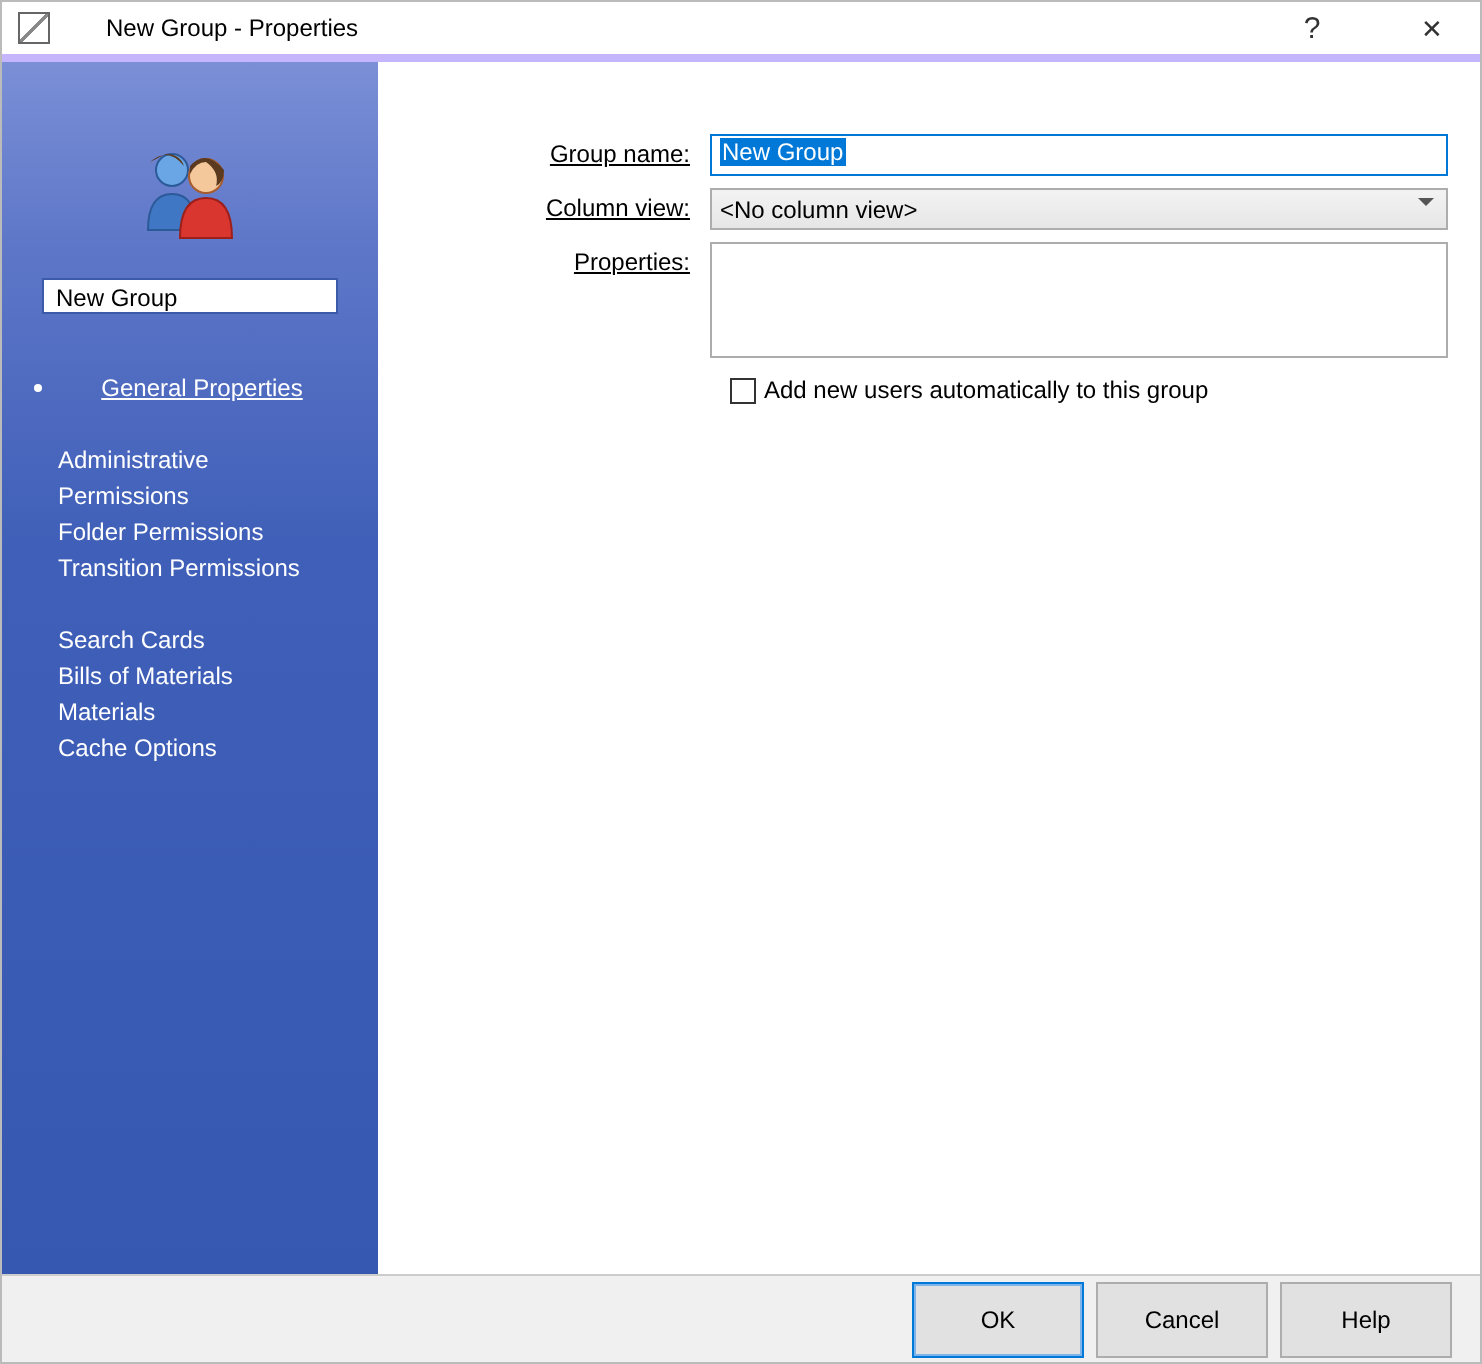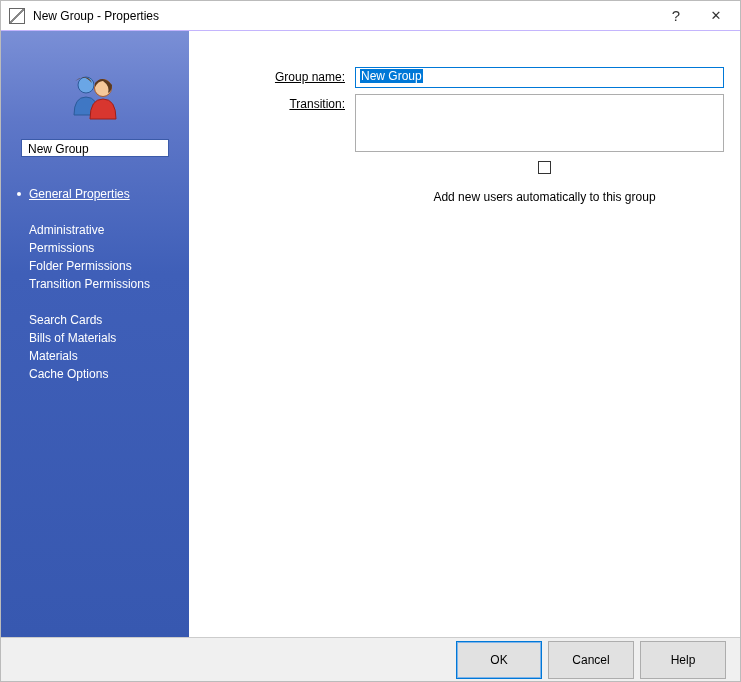--- a/index.html
+++ b/index.html
@@ -9,24 +9,25 @@
     font-size: 12px;
     background: #fff;
     width: 741px;
     height: 682px;
     overflow: hidden;
     border: 1px solid #bbb;
   }
   .titlebar {
     height: 30px;
     background: #fff;
-    border-bottom: 1px solid #c4b5fd;
+    border-bottom: 4px solid #c4b5fd;
     display: flex;
     align-items: center;
     padding: 0 4px 0 8px;
+    gap: 20px;
   }
   .app-icon {
     width: 16px; height: 16px;
     border: 1px solid #666;
     margin-right: 8px;
     background: linear-gradient(135deg,#fff 45%,#888 45%,#888 55%,#fff 55%);
   }
   .titlebar-title { flex: 1; color: #000; font-size: 12px; }
   .title-btn {
     width: 40px; height: 28px;
@@ -65,21 +66,21 @@
   .nav-section { margin-bottom: 18px; }
   .nav-item {
     display: block;
     color: #fff;
     font-size: 12px;
     line-height: 18px;
     cursor: pointer;
     padding-left: 12px;
     position: relative;
   }
-  .nav-item.selected { text-decoration: underline; }
+  .nav-item.selected { text-decoration: underline; text-align: center; }
   .nav-item.selected::before {
     content: "";
     position: absolute;
     left: 0px; top: 7px;
     width: 4px; height: 4px;
     background: #fff;
     border-radius: 50%;
   }
 
   
@@ -141,22 +142,21 @@
     background: #fff;
     resize: none;
     font: inherit;
     padding: 2px 4px;
   }
   .checkbox-row {
     display: flex;
     align-items: center;
     margin-left: 160px;
     margin-top: 4px;
-    gap: 16px;
-    flex-direction: column;
+    gap: 4px;
   }
   .checkbox {
     width: 13px; height: 13px;
     border: 1px solid #333;
     background: #fff;
   }
 
   
   .footer {
     height: 44px;
@@ -235,23 +235,32 @@
 
     <div class="form-row">
       <div class="form-label">Group name:</div>
       <div class="form-field">
         <div class="text-input">
           <span class="selected-text">New Group</span>
         </div>
       </div>
     </div>
 
-
     <div class="form-row">
-      <div class="form-label">Transition:</div>
+      <div class="form-label">Column view:</div>
+      <div class="form-field">
+        <div class="select-box">
+          <span>&lt;No column view&gt;</span>
+          <div class="chev"></div>
+        </div>
+      </div>
+    </div>
+
+    <div class="form-row">
+      <div class="form-label">Properties:</div>
       <div class="form-field">
         <textarea class="textarea" style=""></textarea>
       </div>
     </div>
 
     <div class="checkbox-row">
       <div class="checkbox"></div>
       <span>Add new users automatically to this group</span>
     </div>
 

